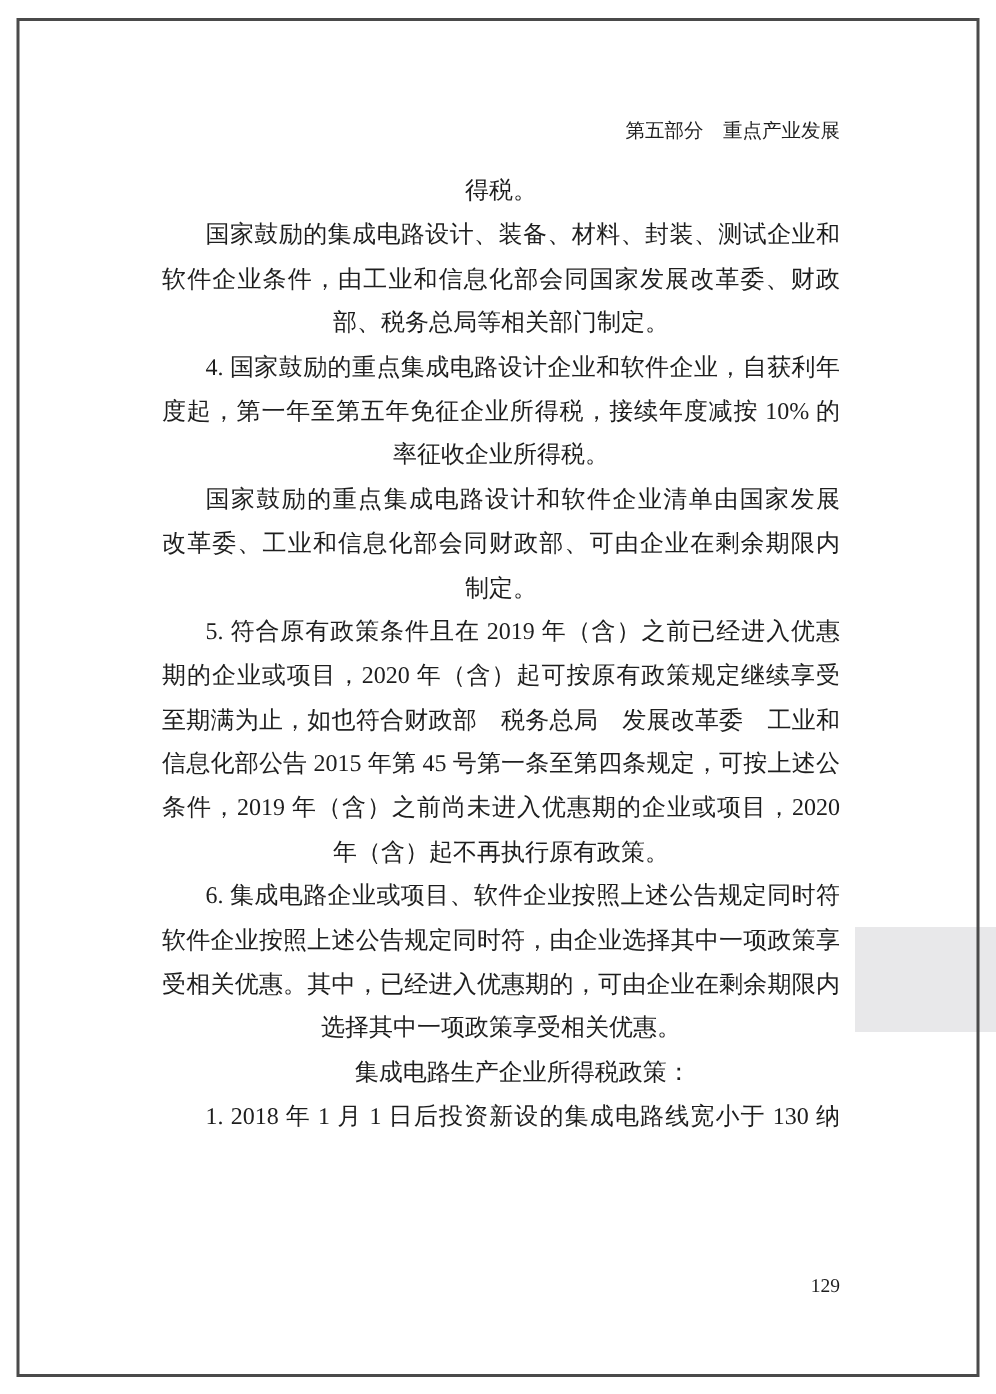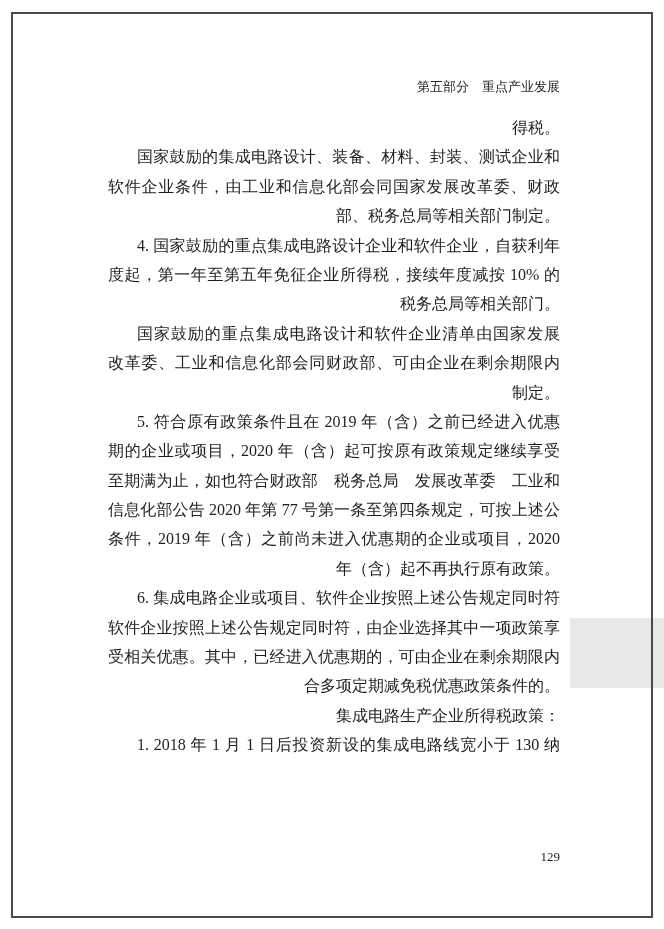--- a/index.html
+++ b/index.html
@@ -38,21 +38,21 @@
   .body-block {
     position: absolute;
     left: 108px; top: 113px;
     width: 452px;
     z-index: 3;
   }
   .line {
     height: 29.4px;
     line-height: 29.4px;
     font-size: 16px;
-    text-align: right;
+    text-align: center;
     overflow: hidden;
   }
   .line.justify {
     text-align: justify;
     text-align-last: justify;
     text-justify: inter-character;
   }
   .line.indent { padding-left: 29px; }
   .page-number {
     position: absolute;
@@ -70,31 +70,31 @@
 
 <div class="running-head">第五部分　重点产业发展</div>
 
 <div class="body-block" id="body-block">
     <div class="line">得税。</div>
     <div class="line indent justify">国家鼓励的集成电路设计、装备、材料、封装、测试企业和</div>
     <div class="line justify">软件企业条件，由工业和信息化部会同国家发展改革委、财政</div>
     <div class="line">部、税务总局等相关部门制定。</div>
     <div class="line indent justify">4. 国家鼓励的重点集成电路设计企业和软件企业，自获利年</div>
     <div class="line justify">度起，第一年至第五年免征企业所得税，接续年度减按 10% 的税</div>
-    <div class="line">税务总局等相关部门。</div>
+    <div class="line">率征收企业所得税。</div>
     <div class="line indent justify">国家鼓励的重点集成电路设计和软件企业清单由国家发展</div>
     <div class="line justify">改革委、工业和信息化部会同财政部、可由企业在剩余期限内</div>
     <div class="line">制定。</div>
     <div class="line indent justify">5. 符合原有政策条件且在 2019 年（含）之前已经进入优惠</div>
     <div class="line justify">期的企业或项目，2020 年（含）起可按原有政策规定继续享受</div>
     <div class="line justify">至期满为止，如也符合财政部　税务总局　发展改革委　工业和</div>
-    <div class="line justify">信息化部公告 2020 年第 77 号第一条至第四条规定，可按上述公</div>
+    <div class="line justify">信息化部公告 2015 年第 45 号第一条至第四条规定，可按上述公</div>
     <div class="line justify">条件，2019 年（含）之前尚未进入优惠期的企业或项目，2020</div>
     <div class="line">年（含）起不再执行原有政策。</div>
     <div class="line indent justify">6. 集成电路企业或项目、软件企业按照上述公告规定同时符</div>
     <div class="line justify">软件企业按照上述公告规定同时符，由企业选择其中一项政策享</div>
     <div class="line justify">受相关优惠。其中，已经进入优惠期的，可由企业在剩余期限内</div>
-    <div class="line">合多项定期减免税优惠政策条件的。</div>
+    <div class="line">选择其中一项政策享受相关优惠。</div>
     <div class="line indent">集成电路生产企业所得税政策：</div>
     <div class="line indent justify">1. 2018 年 1 月 1 日后投资新设的集成电路线宽小于 130 纳</div>
   </div>
 
 <div class="page-number">129</div>
 
 </body></html>

